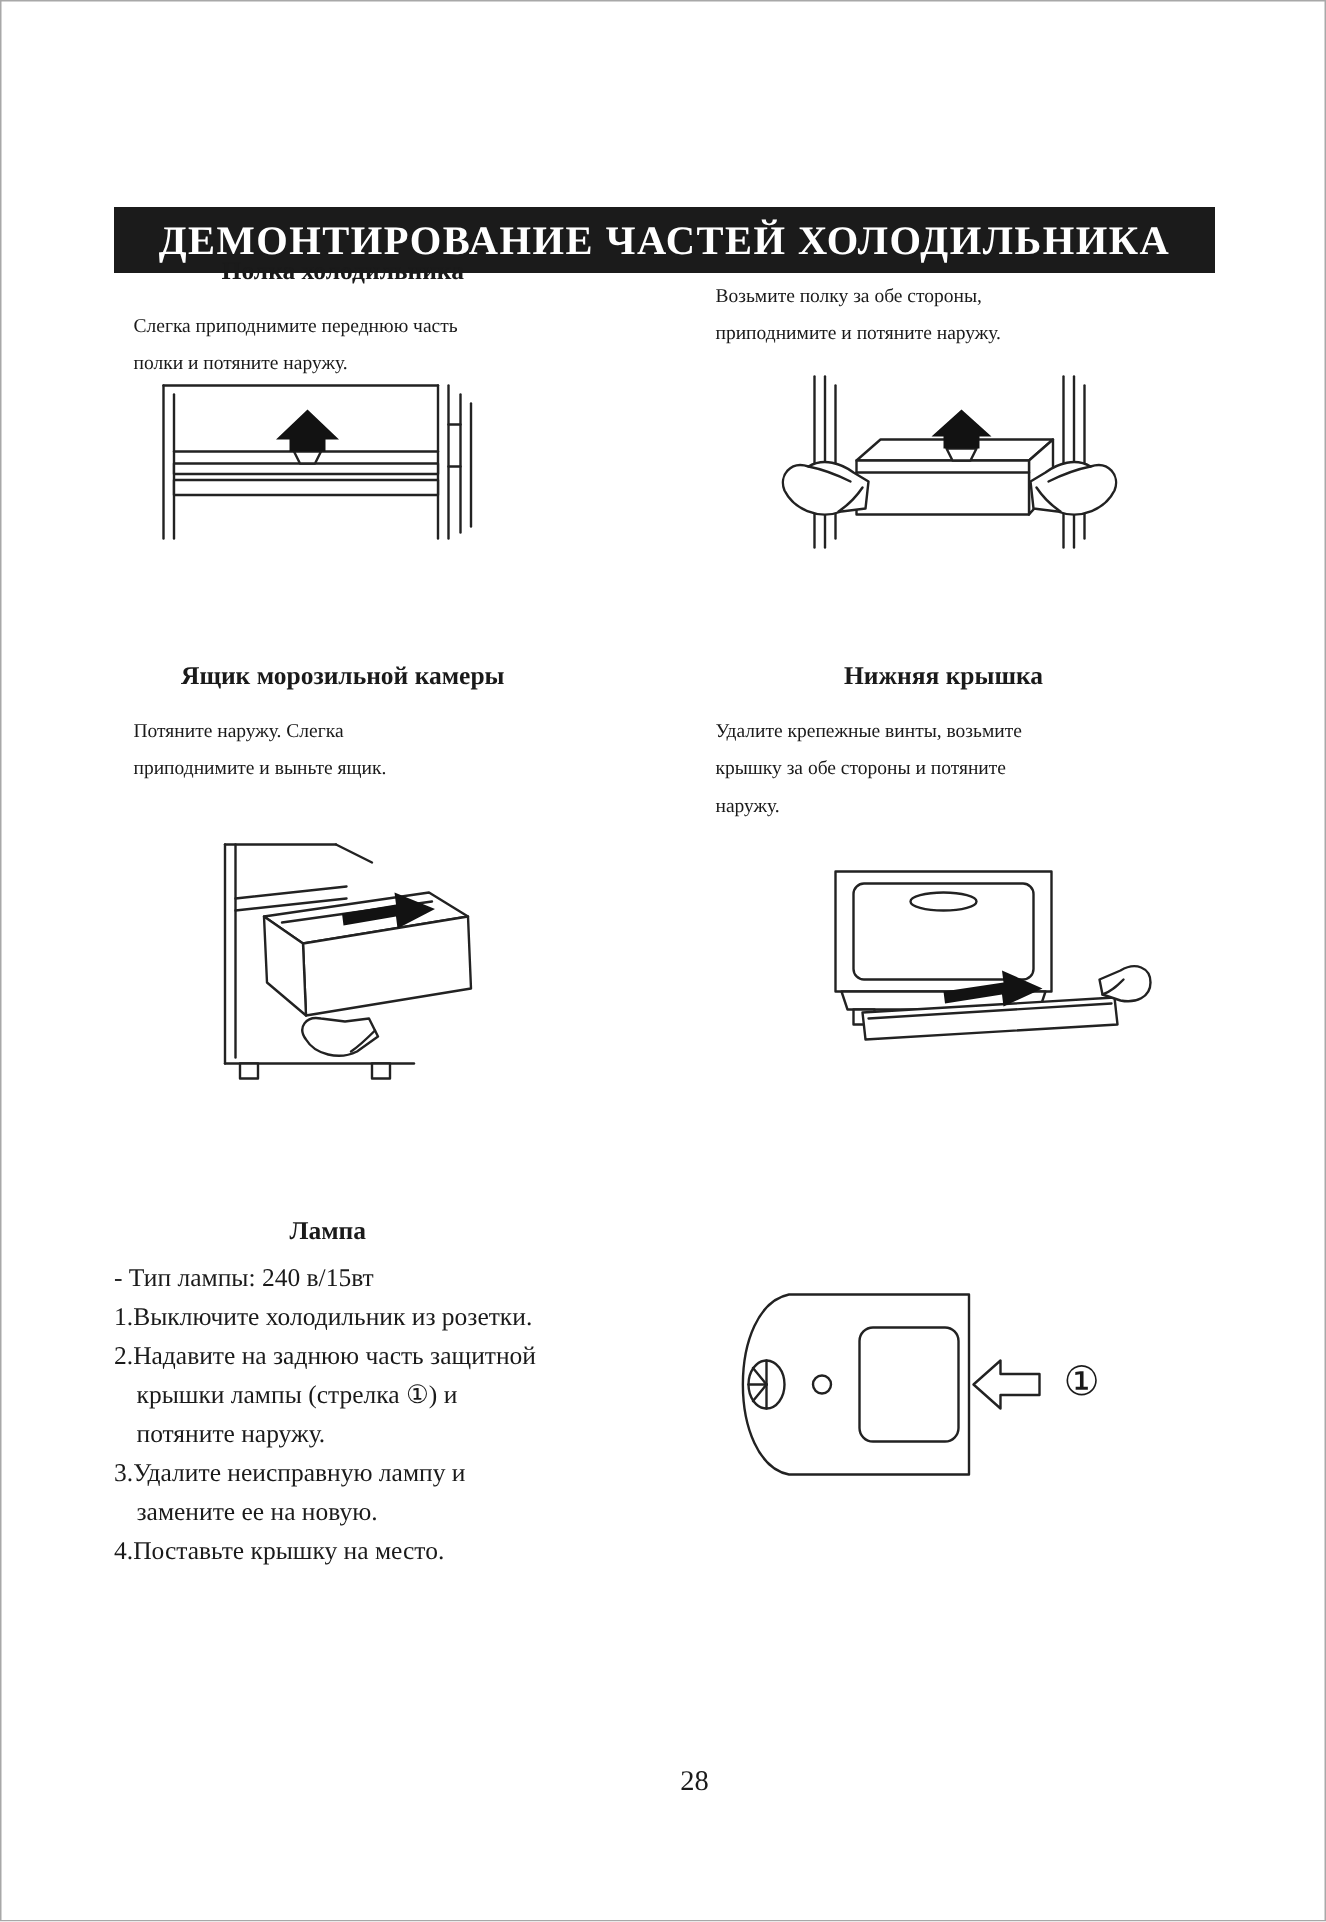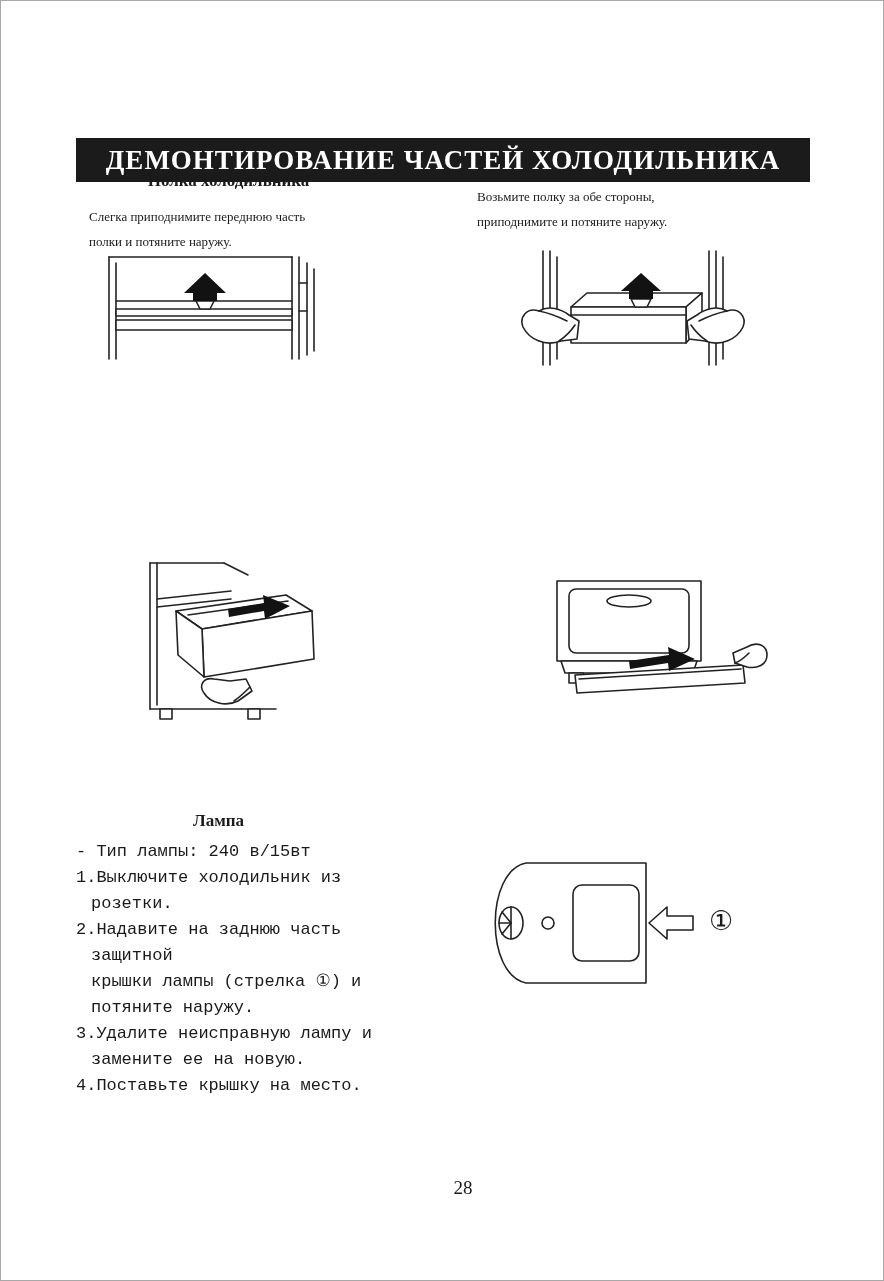--- a/index.html
+++ b/index.html
@@ -31,21 +31,21 @@
   .section p {
     margin: 13px;
     font-size: 13px; line-height: 25px;
     white-space: pre-line;
   }
   .illus { position: absolute; }
   .illus svg { display: block; }
   .stroke { fill: none; stroke: #222; stroke-width: 1.6; stroke-linecap: round; stroke-linejoin: round; }
   .fillw  { fill: #ffffff; stroke: #222; stroke-width: 1.6; stroke-linejoin: round; }
   .fillb  { fill: #121212; stroke: none; }
-  .lamp-list { position: absolute; left: 75px; top: 838px; width: 305px; font-family: Liberation Mono, monospace; }
+  .lamp-list { position: absolute; left: 75px; top: 838px; width: 305px; }
   .lamp-item {
     font-size: 17px; line-height: 26px;
     white-space: pre-line;
     padding-left: 15px; text-indent: -15px;
   }
   .lamp-illus {
     position: absolute; left: 450px; top: 850px;
     display: flex; align-items: center;
   }
   .callout {
@@ -111,21 +111,32 @@
       <polygon class="fillb" points="102,44 122,26 142,44 134,44 134,52 110,52 110,44"></polygon>
       <path class="fillw" d="M4,80 C0,70 8,60 20,64 C30,58 42,62 50,68 L60,74 L58,92 L42,94 C26,100 10,92 4,80 Z"></path>
       <path class="stroke" d="M20,64 C30,66 40,70 48,74"></path>
       <path class="stroke" d="M40,94 C46,90 52,84 56,78"></path>
       <path class="fillw" d="M224,80 C228,70 220,60 208,64 C198,58 186,62 178,68 L168,74 L170,92 L186,94 C202,100 218,92 224,80 Z"></path>
       <path class="stroke" d="M208,64 C198,66 188,70 180,74"></path>
       <path class="stroke" d="M188,94 C182,90 176,84 172,78"></path>
     </svg>
   </div>
 
-
+  <div class="section" style="left:75px; top:440px; width:305px;">
+    <h3>Ящик морозильной камеры</h3>
+    <p>Потяните наружу. Слегка
+приподнимите и выньте ящик.</p>
+  </div>
+
+  <div class="section" style="left:463px; top:440px; width:330px;">
+    <h3>Нижняя крышка</h3>
+    <p>Удалите крепежные винты, возьмите
+крышку за обе стороны и потяните
+наружу.</p>
+  </div>
 
   <div class="illus" style="left:135px; top:558px;">
     <svg width="205" height="172" viewBox="0 0 205 172">
       <line class="stroke" x1="14" y1="4" x2="14" y2="150"></line>
       <line class="stroke" x1="21" y1="4" x2="21" y2="146"></line>
       <line class="stroke" x1="14" y1="4" x2="88" y2="4"></line>
       <line class="stroke" x1="88" y1="4" x2="112" y2="16"></line>
       <line class="stroke" x1="21" y1="40" x2="95" y2="32"></line>
       <line class="stroke" x1="21" y1="48" x2="95" y2="40"></line>
       <polygon class="fillw" points="40,52 150,36 176,52 66,70"></polygon>

